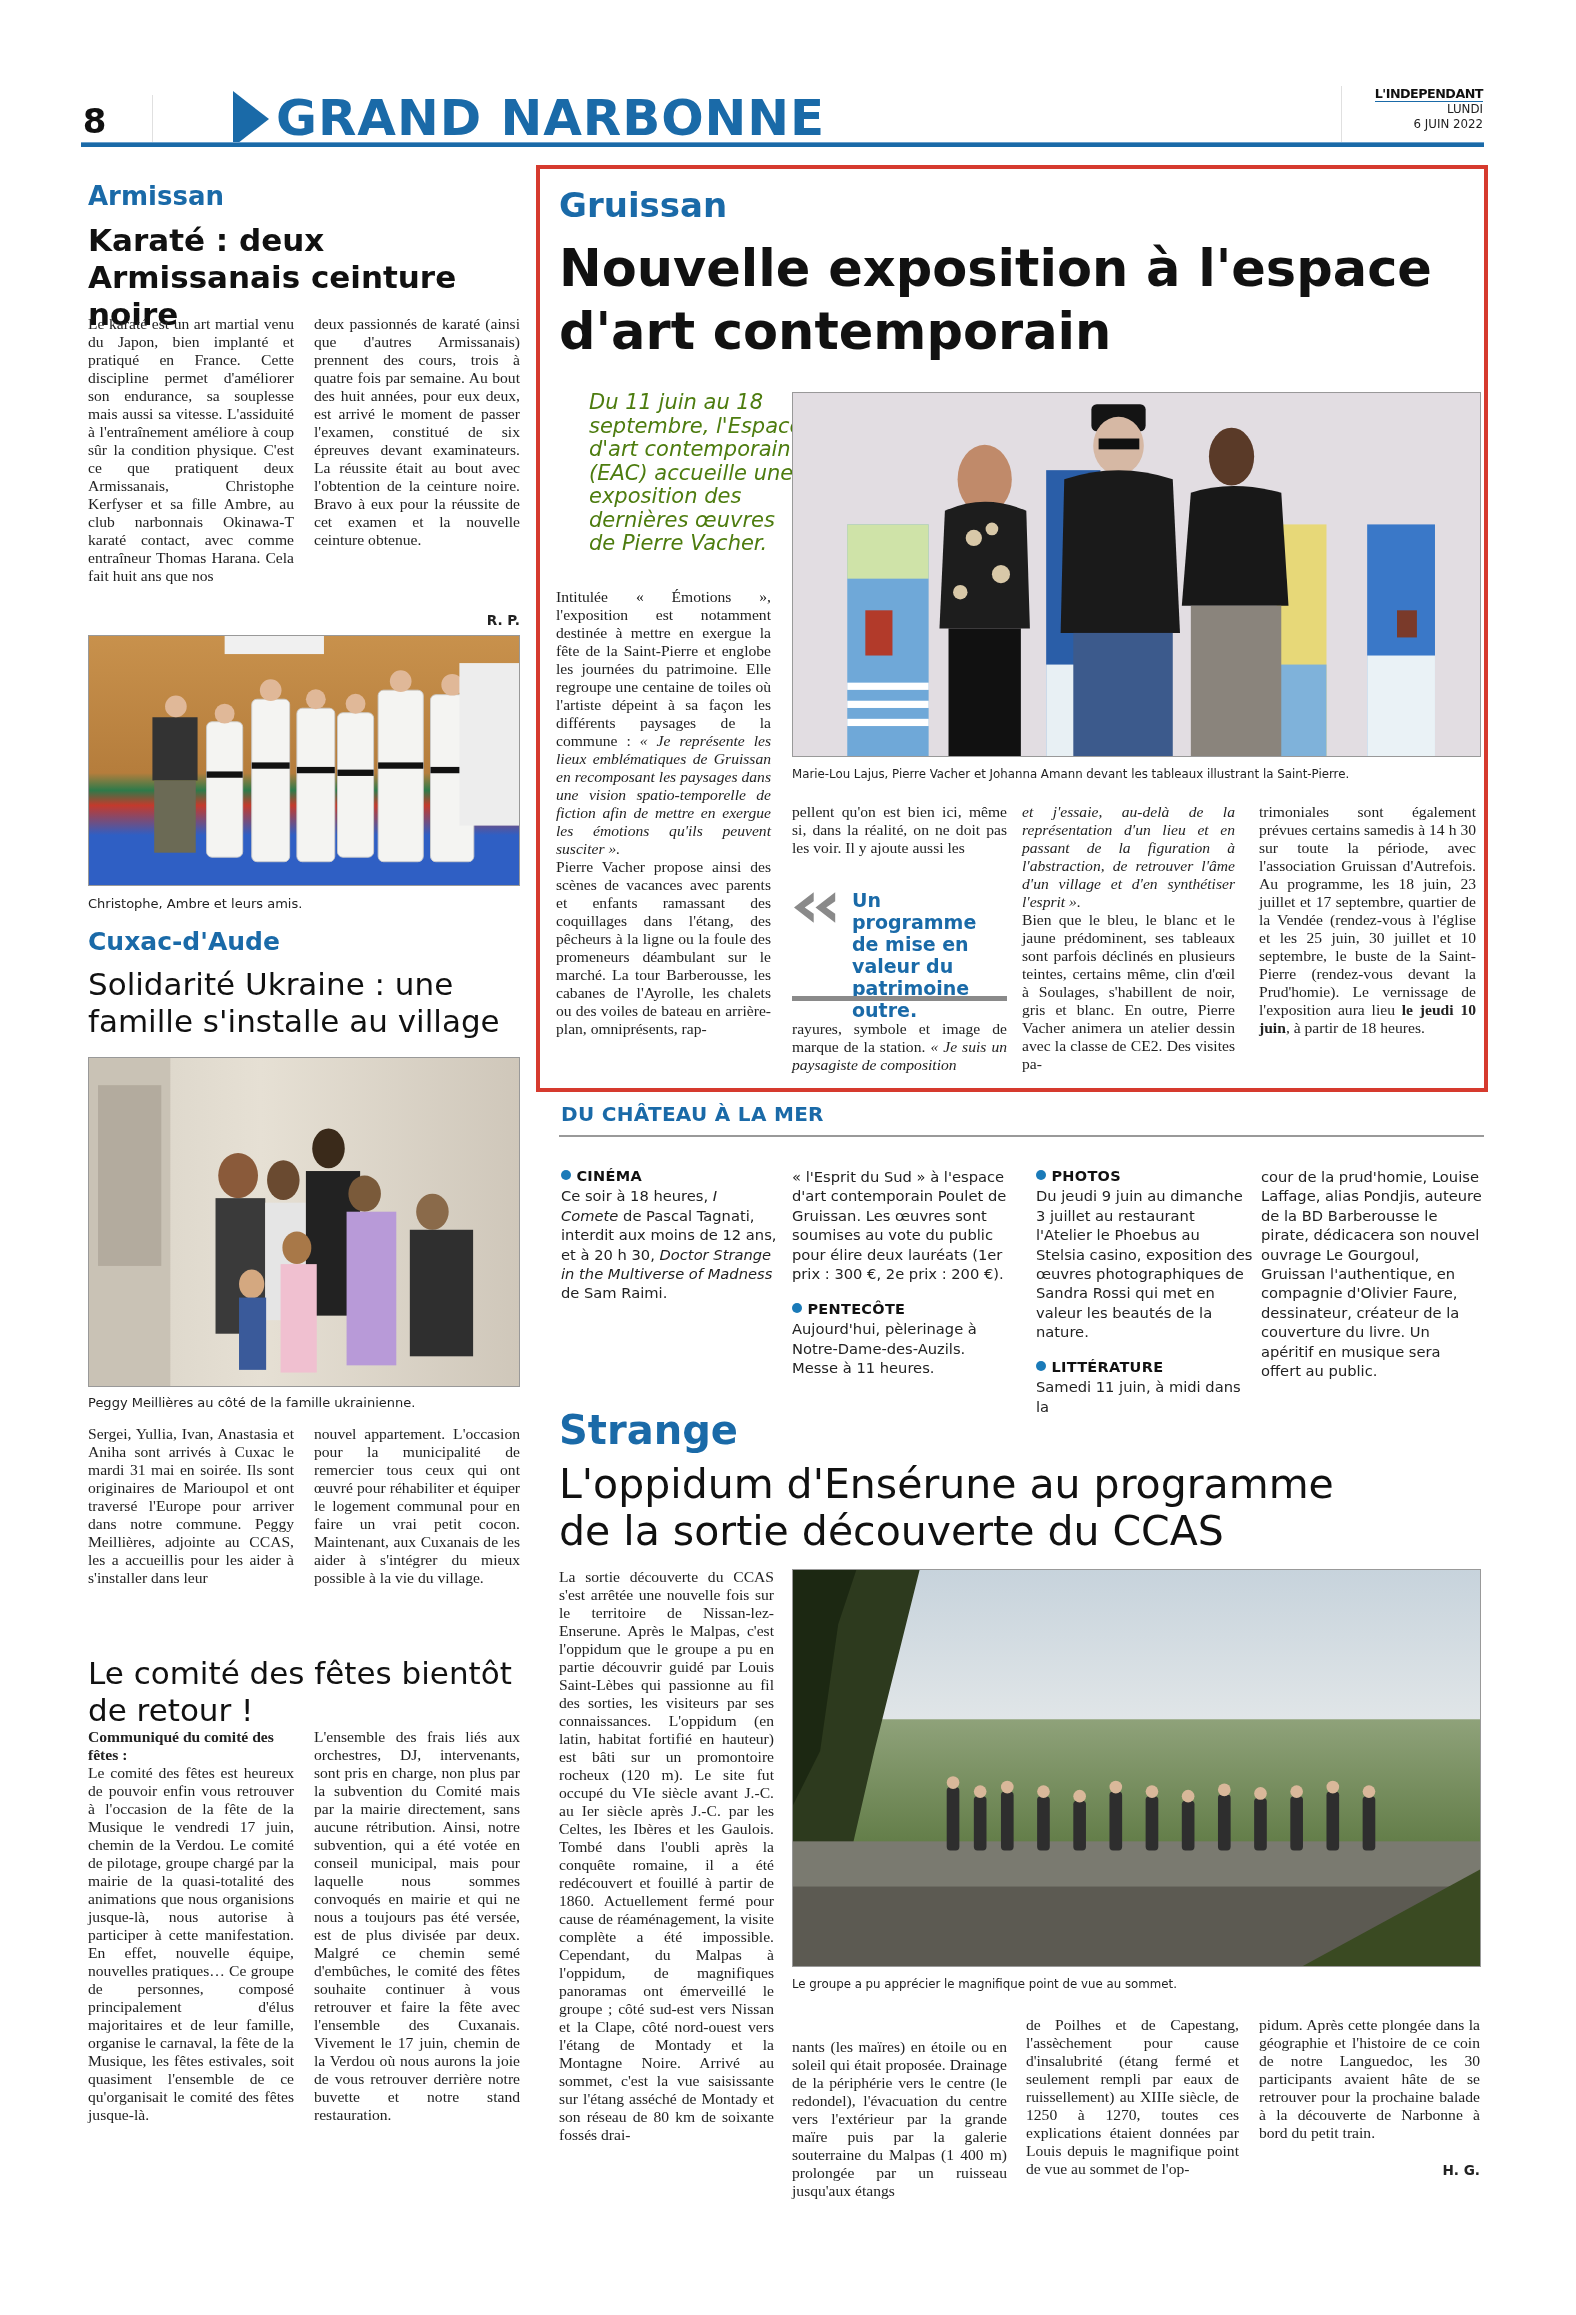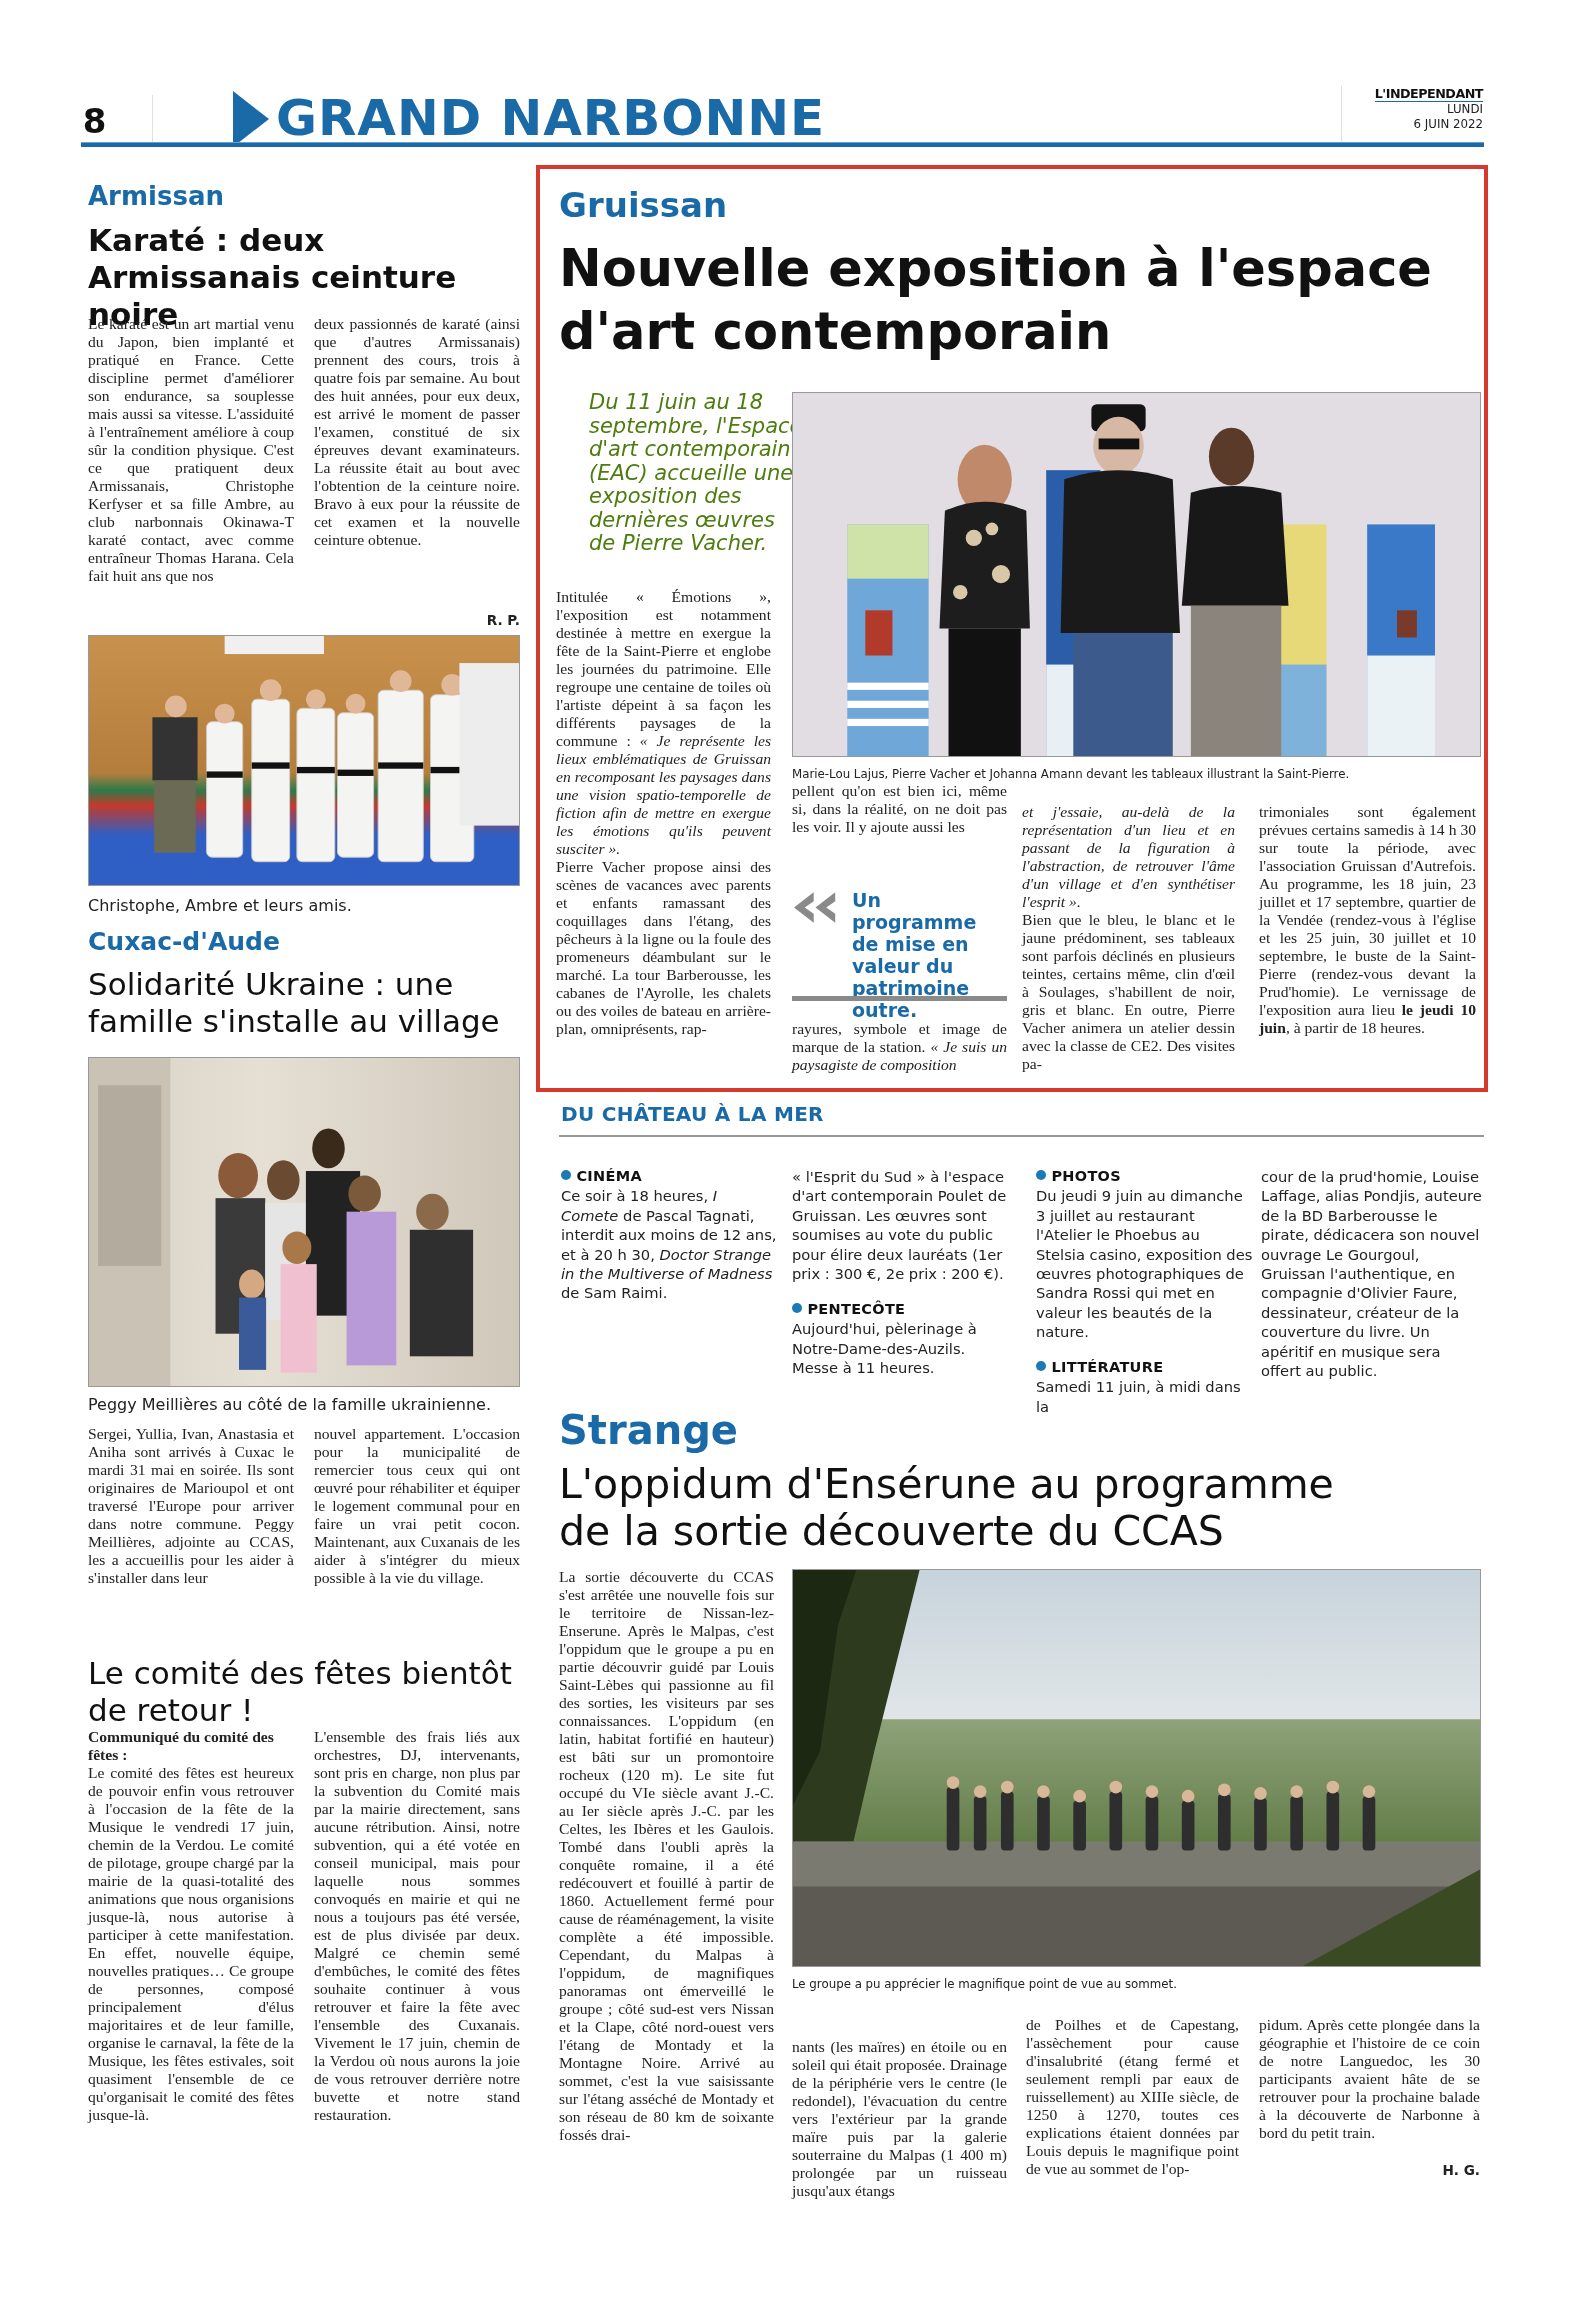--- a/index.html
+++ b/index.html
@@ -2,21 +2,21 @@
 <html style="font-size:14.5px"><head>
 <meta charset="utf-8">
 <style>
   * { box-sizing: border-box; margin: 0; padding: 0; }
   body { width: 1577px; height: 2316px; background: #ffffff; font-family: "Liberation Serif", serif; color: #222; position: relative; overflow: hidden; }
   .abs { position: absolute; }
   .serif { font-family: "Liberation Serif", serif; font-size: 15.6px; line-height: 18px; color: #222; text-align: justify; hyphens: manual; }
   .col p { margin: 0; }
   .kicker { font-family: "DejaVu Sans", sans-serif; font-weight: bold; color: #1a6aa8; }
   .headline { font-family: "DejaVu Sans", sans-serif; color: #111; }
-  .caption { font-family: "DejaVu Sans", sans-serif; font-size: 16px; color: #222; }
+  .caption { font-family: "DejaVu Sans", sans-serif; font-size: 13px; color: #222; }
   .sig { font-family: "DejaVu Sans", sans-serif; font-weight: bold; font-size: 13.6px; text-align: right; }
   .photo { border: 0.9px solid #999; overflow: hidden; position: absolute; }
   .agenda { font-family: "DejaVu Sans", sans-serif; font-size: 14.7px; line-height: 19.4px; color: #222; }
   .agenda h4 { font-family: "DejaVu Sans", sans-serif; font-weight: 900; font-size: 14.5px; color: #111; letter-spacing: 0.3px; }
   .agenda h4 .dot { display: inline-block; width: 10px; height: 10px; border-radius: 50%; background: #1a7ab8; margin-right: 5.4px; vertical-align: 0.9px; }
   .agenda .item { margin-bottom: 16.3px; }
   em, i { font-style: italic; }
 </style>
 </head>
 <body>
@@ -171,21 +171,21 @@
     <rect x="440" y="235" width="100" height="168" fill="#8a847c"></rect>
   </svg>
 </div>
 <div class="abs caption" style="left:792px;top:767px;font-size:11.8px;">Marie-Lou Lajus, Pierre Vacher et Johanna Amann devant les tableaux illustrant la Saint-Pierre.</div>
 
 <div class="abs serif col" style="left:556px;top:588px;width:215px;">
   <p><span>Intitulée « Émotions », l'exposition est notamment destinée à mettre en exergue la fête de la Saint-Pierre et englobe les journées du patrimoine. Elle regroupe une centaine de toiles où l'artiste dépeint à sa façon les différents paysages de la commune :</span> <em>« Je représente les lieux emblématiques de Gruissan en recomposant les paysages dans une vision spatio-temporelle de fiction afin de mettre en exergue les émotions qu'ils peuvent susciter ».</em></p>
   <p>Pierre Vacher propose ainsi des scènes de vacances avec parents et enfants ramassant des coquillages dans l'étang, des pêcheurs à la ligne ou la foule des promeneurs déambulant sur le marché. La tour Barberousse, les cabanes de l'Ayrolle, les chalets ou des voiles de bateau en arrière-plan, omniprésents, rap-</p>
 </div>
 
-<div class="abs serif col" style="left:792px;top:782px;width:215px;">
+<div class="abs serif col" style="left:792px;top:803px;width:215px;">
   <p>pellent qu'on est bien ici, même si, dans la réalité, on ne doit pas les voir. Il y ajoute aussi les</p>
 </div>
 <div class="abs" style="left:792px;top:887px;width:215px;height:118px;">
   <svg class="abs" width="43" height="31" style="left:1.8px;top:5.4px;" viewBox="0 0 48 34">
     <polygon points="22,0 0,17 22,34 22,24 12,17 22,10" fill="#8a8a8a"></polygon>
     <polygon points="46,0 24,17 46,34 46,24 36,17 46,10" fill="#8a8a8a"></polygon>
   </svg>
   <div class="abs" style="left:60px;top:1.8px;width:156px;font-family:'DejaVu Sans',sans-serif;font-weight:bold;font-size:19px;line-height:22px;color:#1a6aa8;">Un programme de mise en valeur du patrimoine outre.</div>
   <div class="abs" style="left:0;top:109px;width:215px;height:4.5px;background:#8a8a8a;"></div>
 </div>

